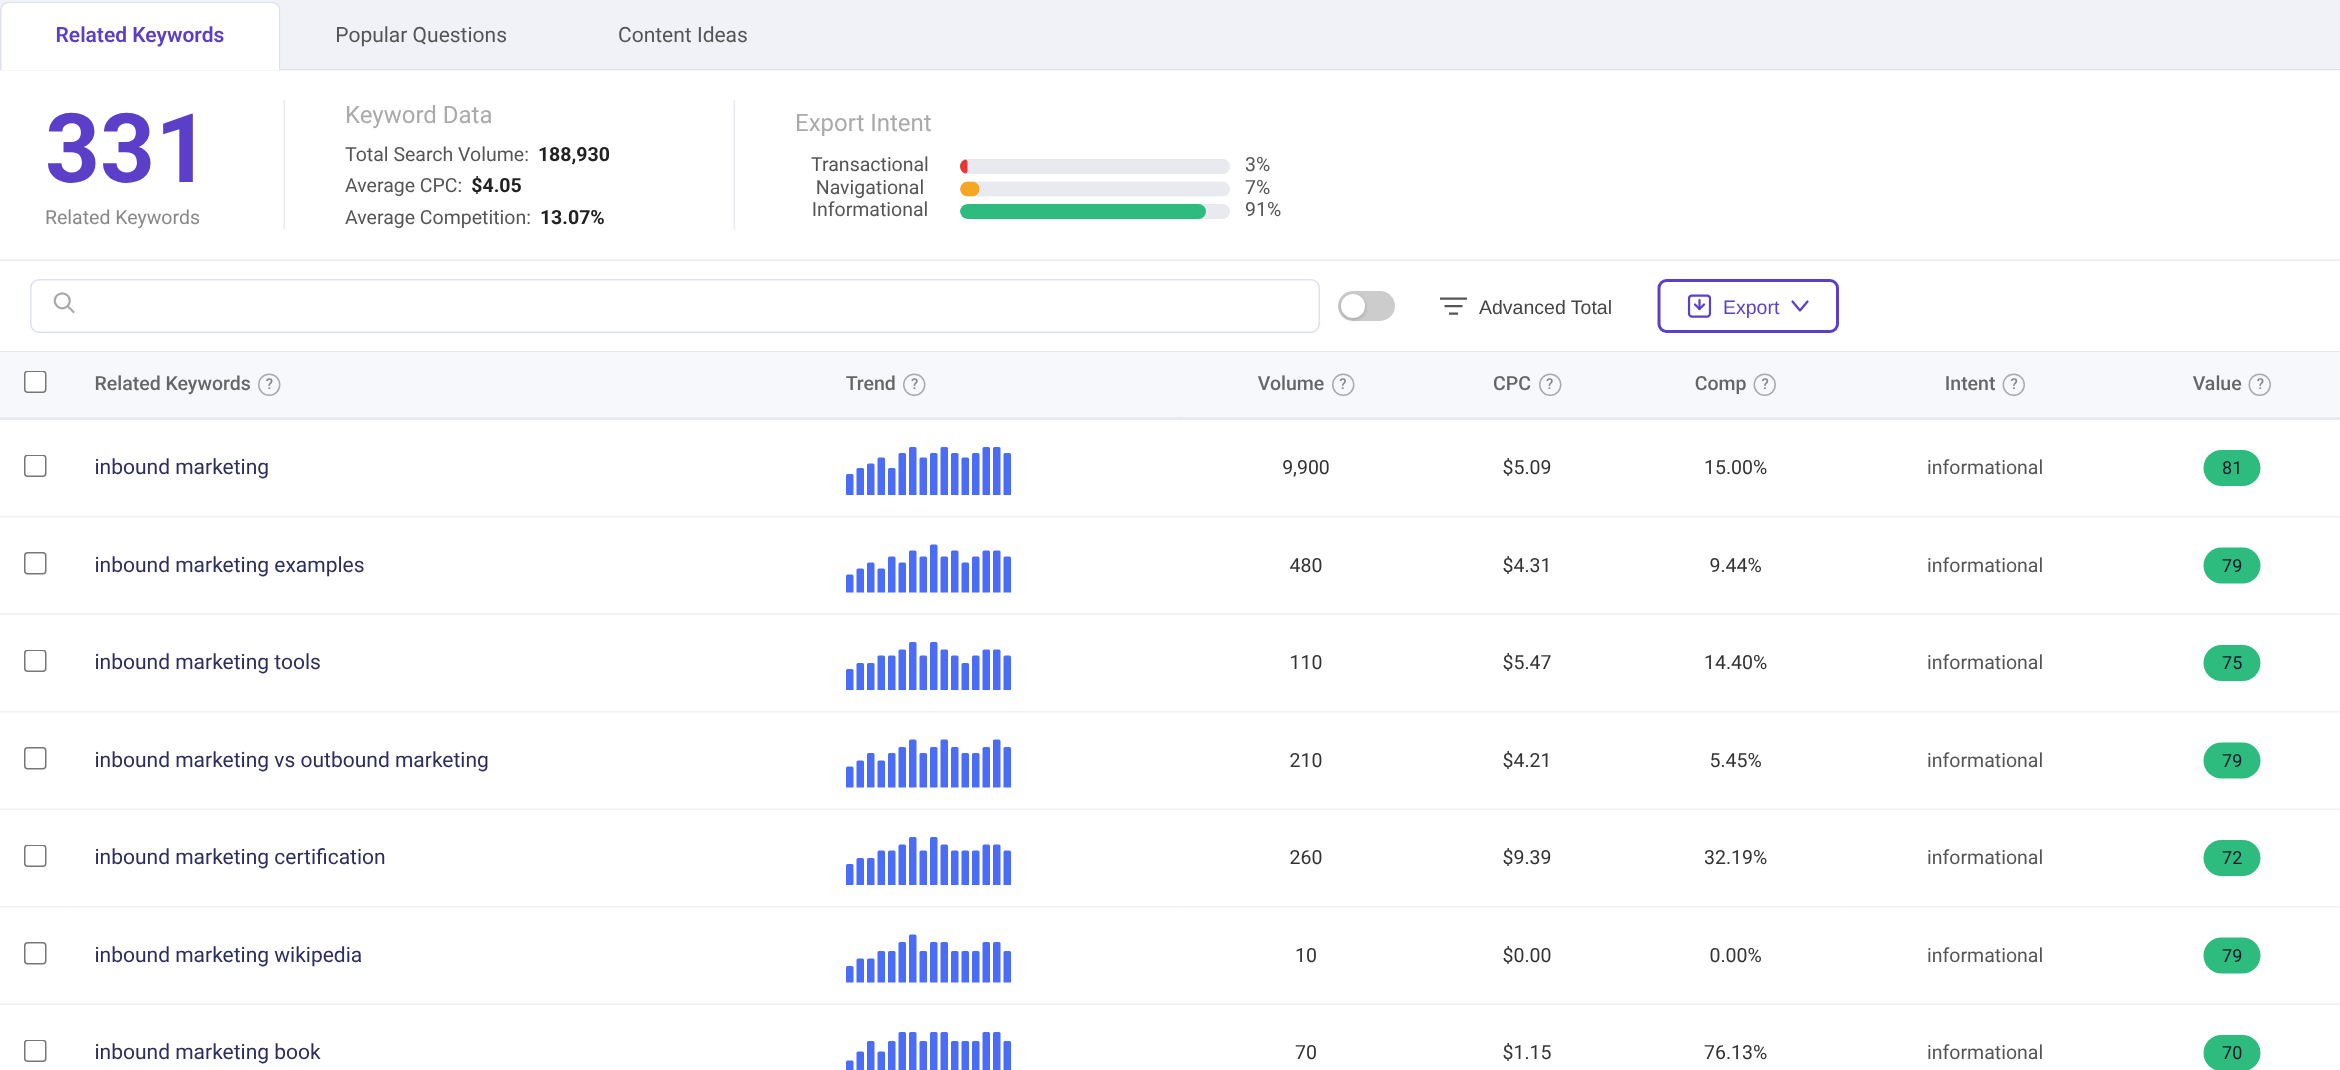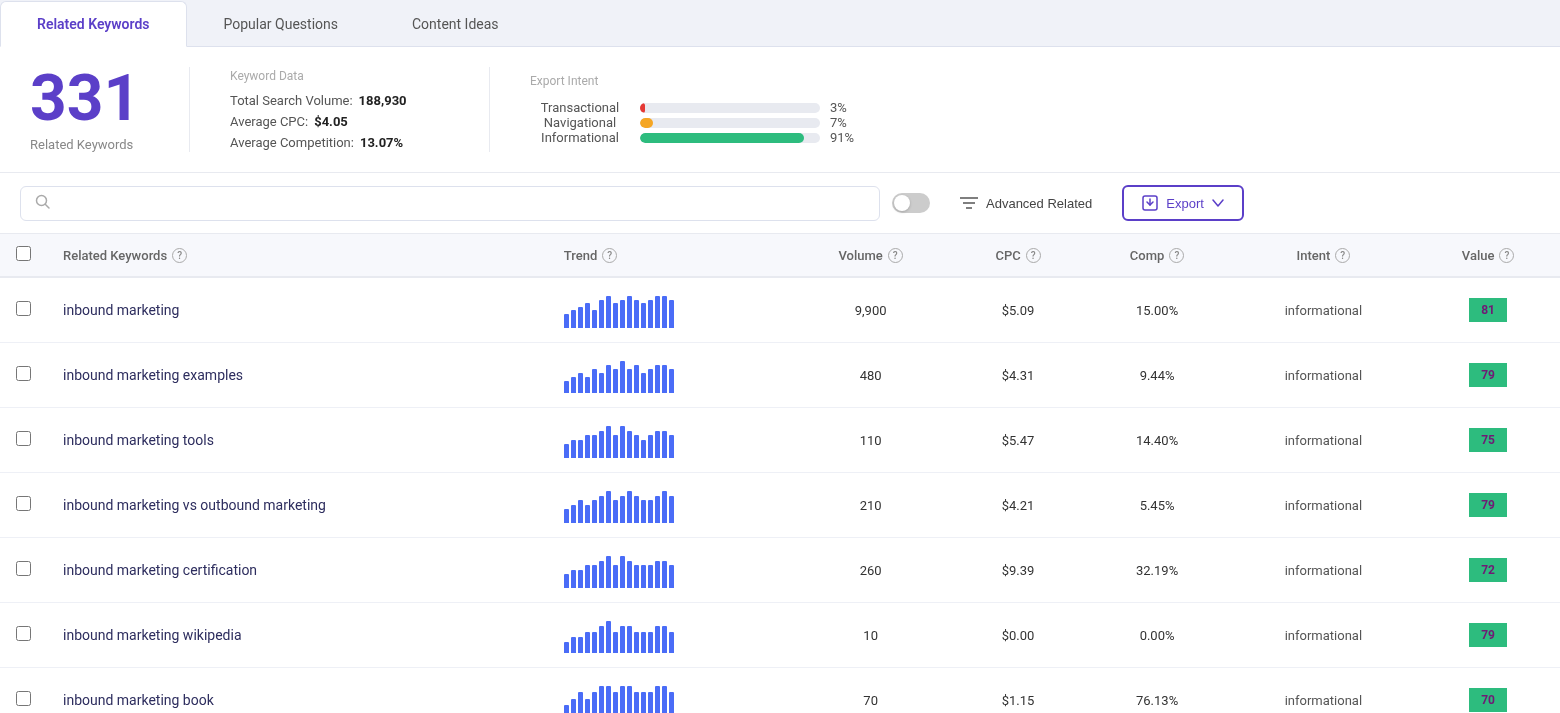--- a/index.html
+++ b/index.html
@@ -77,21 +77,21 @@
     .stats-keyword-data {
       padding: 0 40px;
       border-right: 1px solid #e8eaf0;
       display: flex;
       flex-direction: column;
       justify-content: center;
       gap: 6px;
       min-width: 300px;
     }
     .stats-section-title {
-      font-size: 12px;
+      font-size: 16px;
       color: #aaa;
       margin-bottom: 4px;
     }
     .stats-row {
       display: flex;
       align-items: center;
       gap: 6px;
       font-size: 13px;
       color: #555;
     }
@@ -306,25 +306,25 @@
       border-radius: 1px 1px 0 0;
       min-height: 4px;
     }
 
     .value-badge {
       display: inline-flex;
       align-items: center;
       justify-content: center;
       width: 38px;
       height: 24px;
-      border-radius: 0;
+      border-radius: 12px;
       background: #2dbc7e;
-      color: #701a75;
+      color: #0f172a;
       font-size: 12px;
-      font-weight: 700;
+      font-weight: 400;
     }
     .value-badge.good { background: #2dbc7e; }
   </style>
 </head>
 <body>
 
 <div class="container">
 
   <div class="tabs-row">
     <div class="tab active">Related Keywords</div>
@@ -398,21 +398,21 @@
         <div class="toggle-knob"></div>
       </div>
     </div>
 
     <button class="advanced-filter-btn">
       <svg width="18" height="14" viewBox="0 0 18 14" fill="none">
         <line x1="0" y1="2" x2="18" y2="2" stroke="#555" stroke-width="1.5"></line>
         <line x1="3" y1="7" x2="15" y2="7" stroke="#555" stroke-width="1.5"></line>
         <line x1="6" y1="12" x2="12" y2="12" stroke="#555" stroke-width="1.5"></line>
       </svg>
-      <span>Advanced Related</span>
+      <span>Advanced Total</span>
     </button>
 
     <button class="export-btn">
       <svg width="16" height="16" viewBox="0 0 16 16" fill="none">
         <rect x="1" y="1" width="14" height="14" rx="2" stroke="#5b3fc8" stroke-width="1.5"></rect>
         <line x1="8" y1="4" x2="8" y2="10" stroke="#5b3fc8" stroke-width="1.5" stroke-linecap="round"></line>
         <polyline points="5,7 8,10 11,7" fill="none" stroke="#5b3fc8" stroke-width="1.5" stroke-linecap="round" stroke-linejoin="round"></polyline>
       </svg>
       <span>Export</span>
       <svg width="12" height="8" viewBox="0 0 12 8" fill="none">

